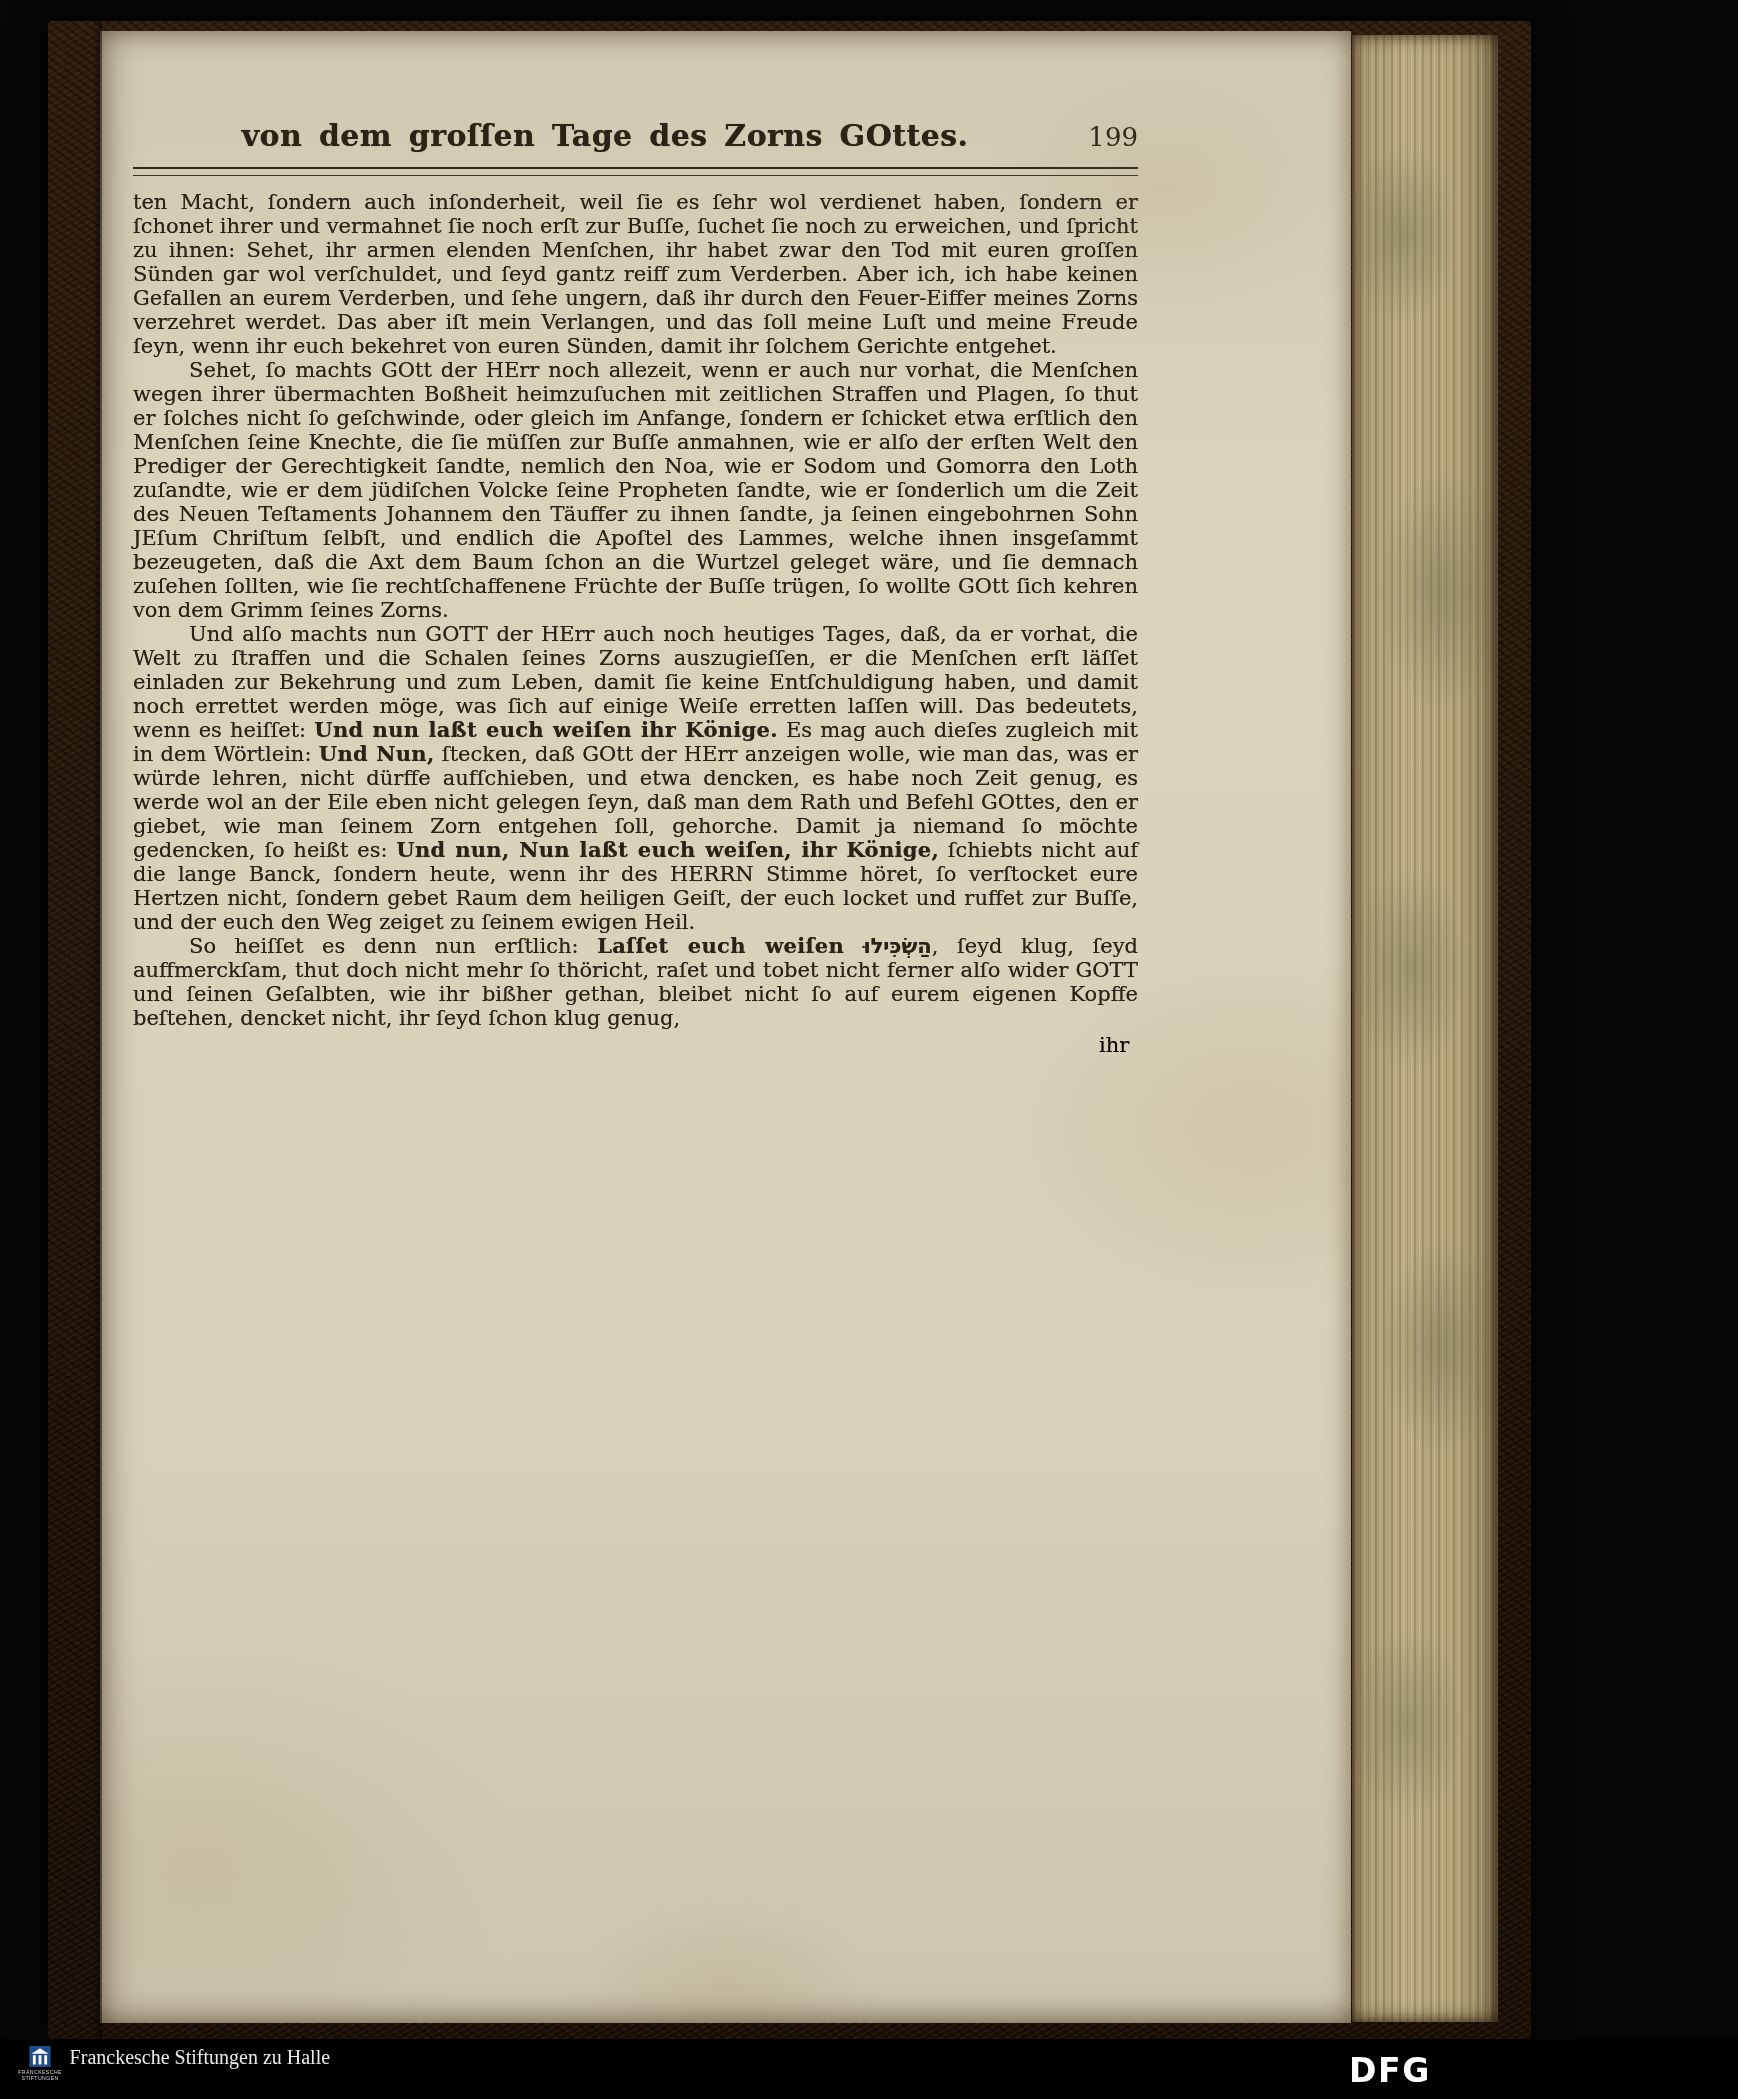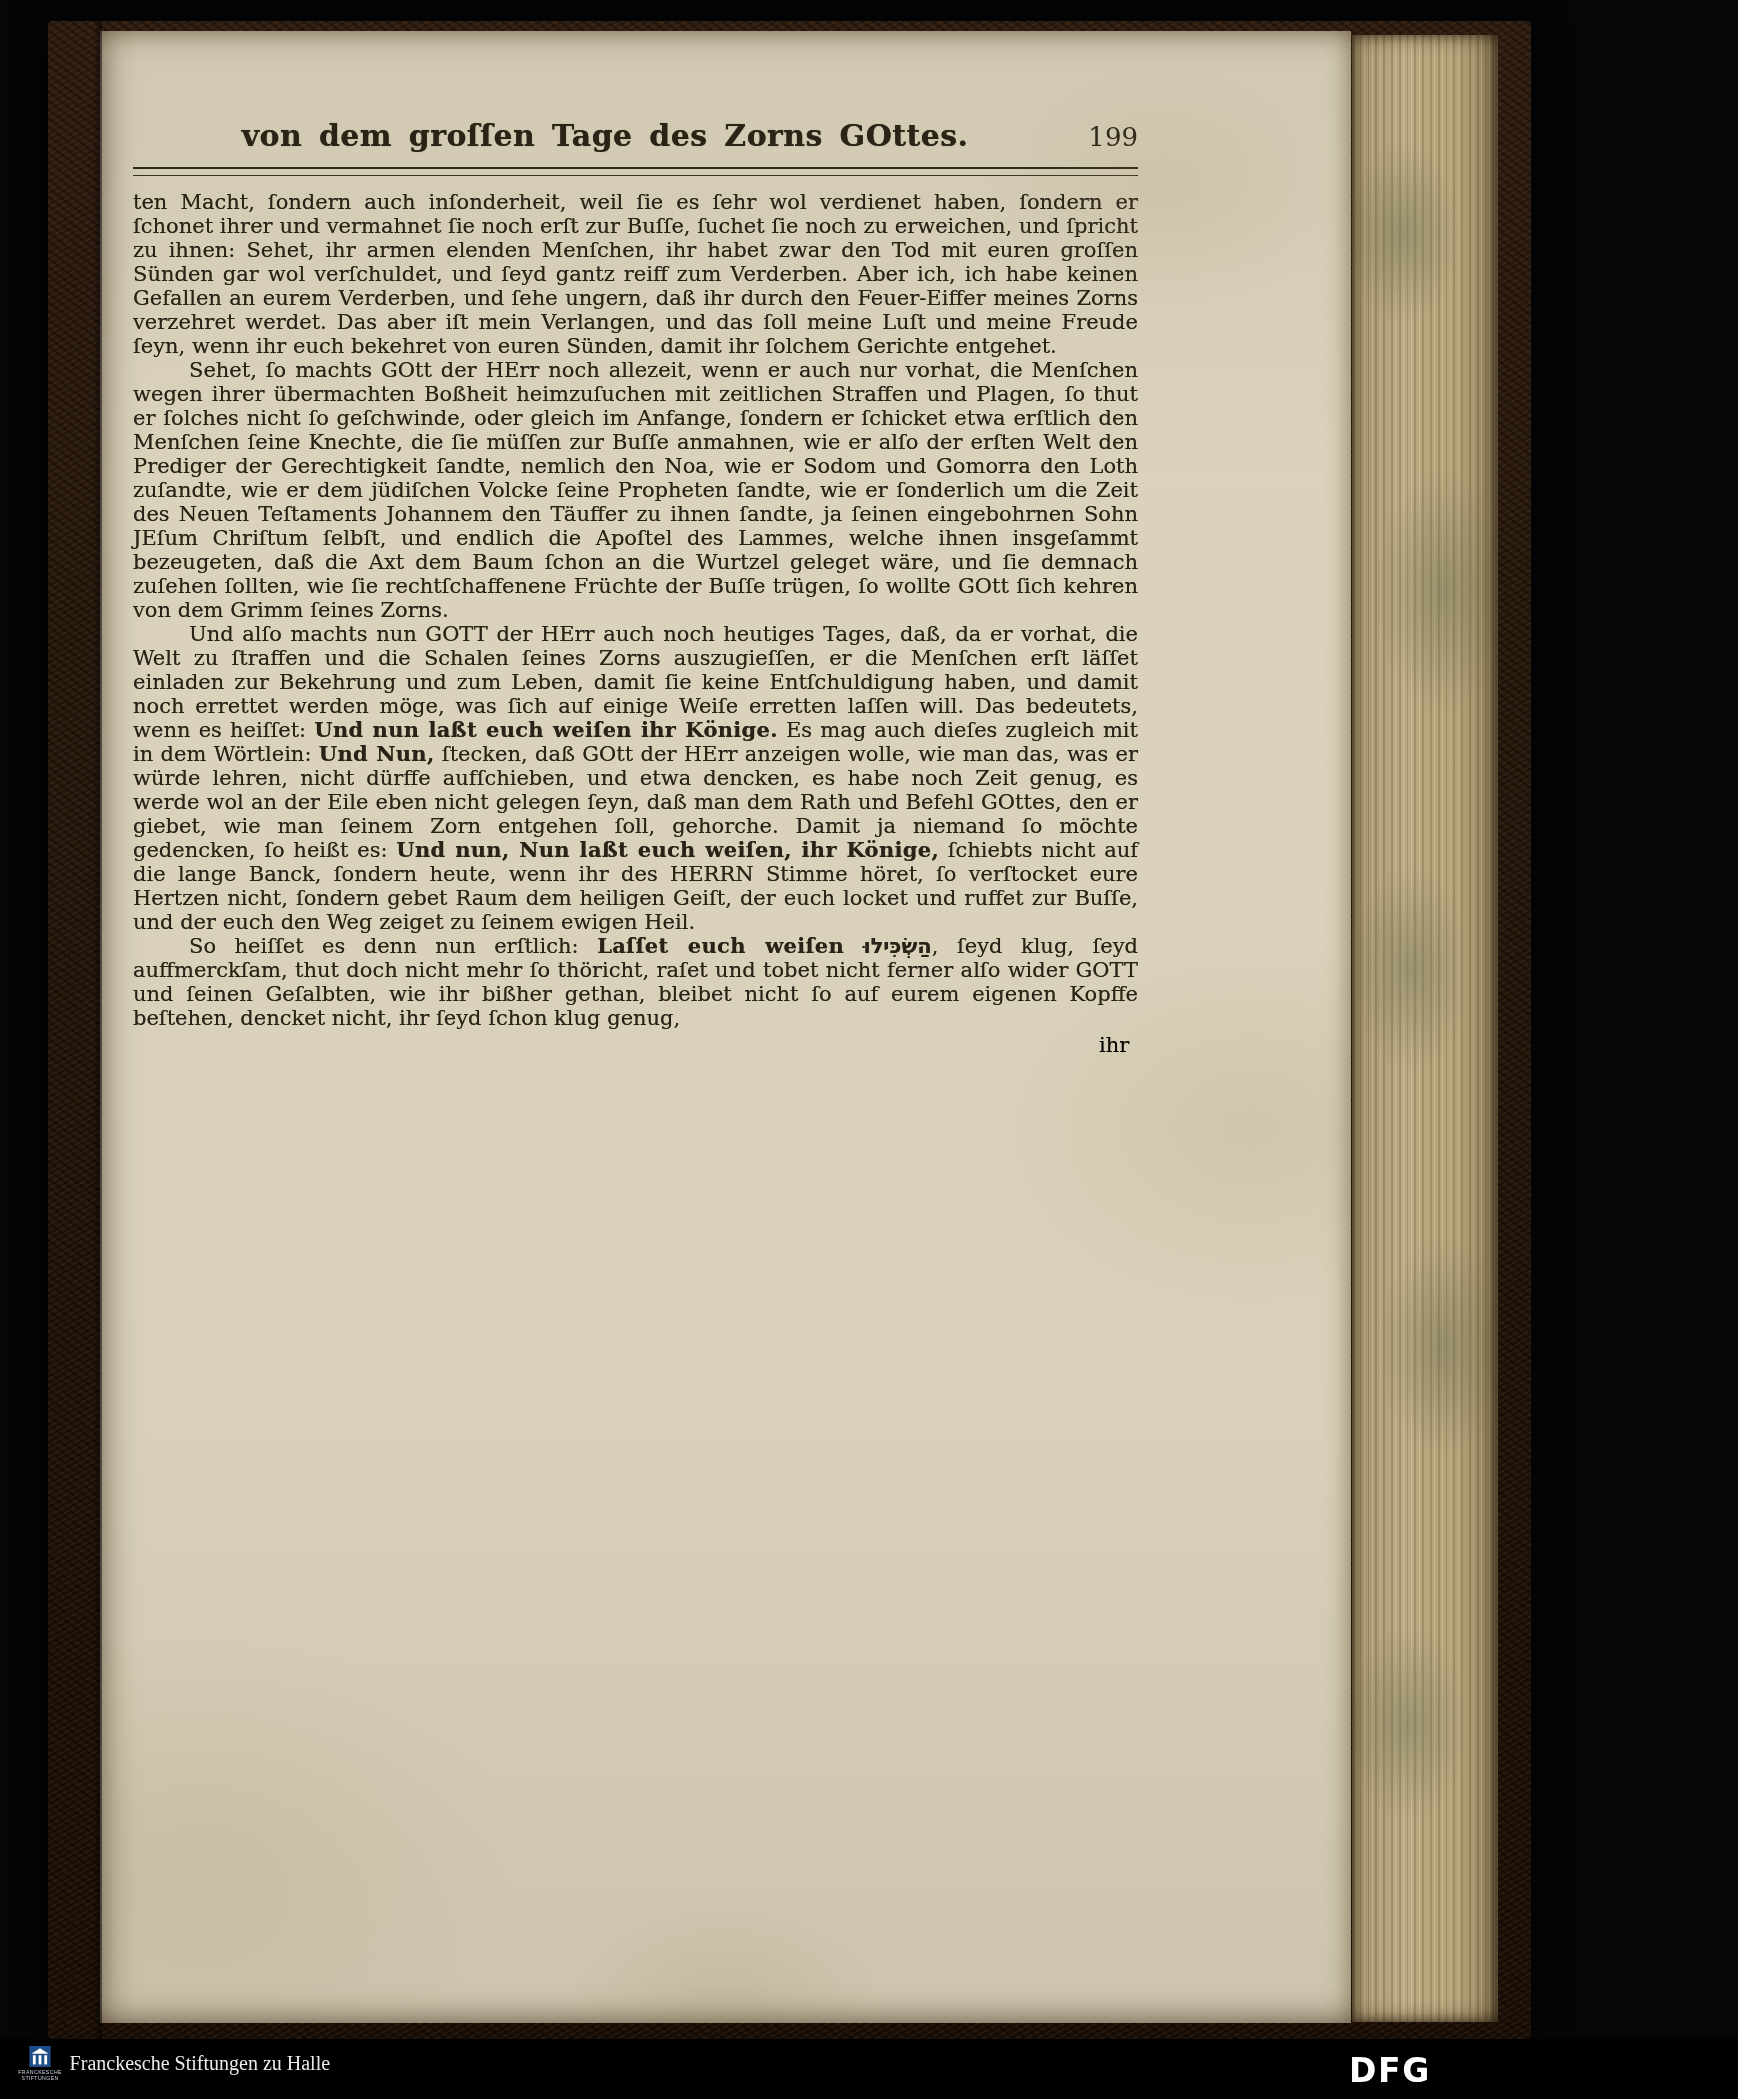--- a/index.html
+++ b/index.html
@@ -62,21 +62,21 @@
   .para{margin:0;font-size:21px;line-height:24px;text-align:justify;
         text-shadow:0 0 0.5px rgba(40,30,15,.65);}
   .para.indent{text-indent:56px;}
   .run-bold{font-weight:bold;letter-spacing:0.3px;}
   .hebrew{font-family:"DejaVu Sans", sans-serif;font-weight:bold;}
   .catchword{font-size:21px;text-align:right;padding-right:8.7px;margin-top:2.6px;
         text-shadow:0 0 0.5px rgba(40,30,15,.65);}
 
   
   .bottom-bar{position:absolute;left:0;bottom:0;width:1738px;height:61px;background:#000;}
-  .library-block{position:absolute;left:22.6px;top:7px;display:flex;align-items:center;gap:12px;}
+  .library-block{position:absolute;left:22.6px;top:7px;display:flex;align-items:flex-start;gap:12px;}
   .fs-logo{width:35px;height:35px;flex:0 0 auto;display:flex;flex-direction:column;align-items:center;}
   .fs-logo svg{display:block;}
   .fs-caption{width:75px;margin-top:1.7px;font:5.2px "Liberation Sans",sans-serif;color:#cfd6e2;
         text-align:center;letter-spacing:0.4px;line-height:6px;}
   .library-name{color:#ececec;font:20px "Liberation Serif", serif;}
   .dfg-logo{position:absolute;left:1349px;top:12px;color:#fff;
         font-family:"DejaVu Sans", sans-serif;font-weight:bold;font-size:33px;letter-spacing:1.7px;}
 </style>
 </head>
 <body>

